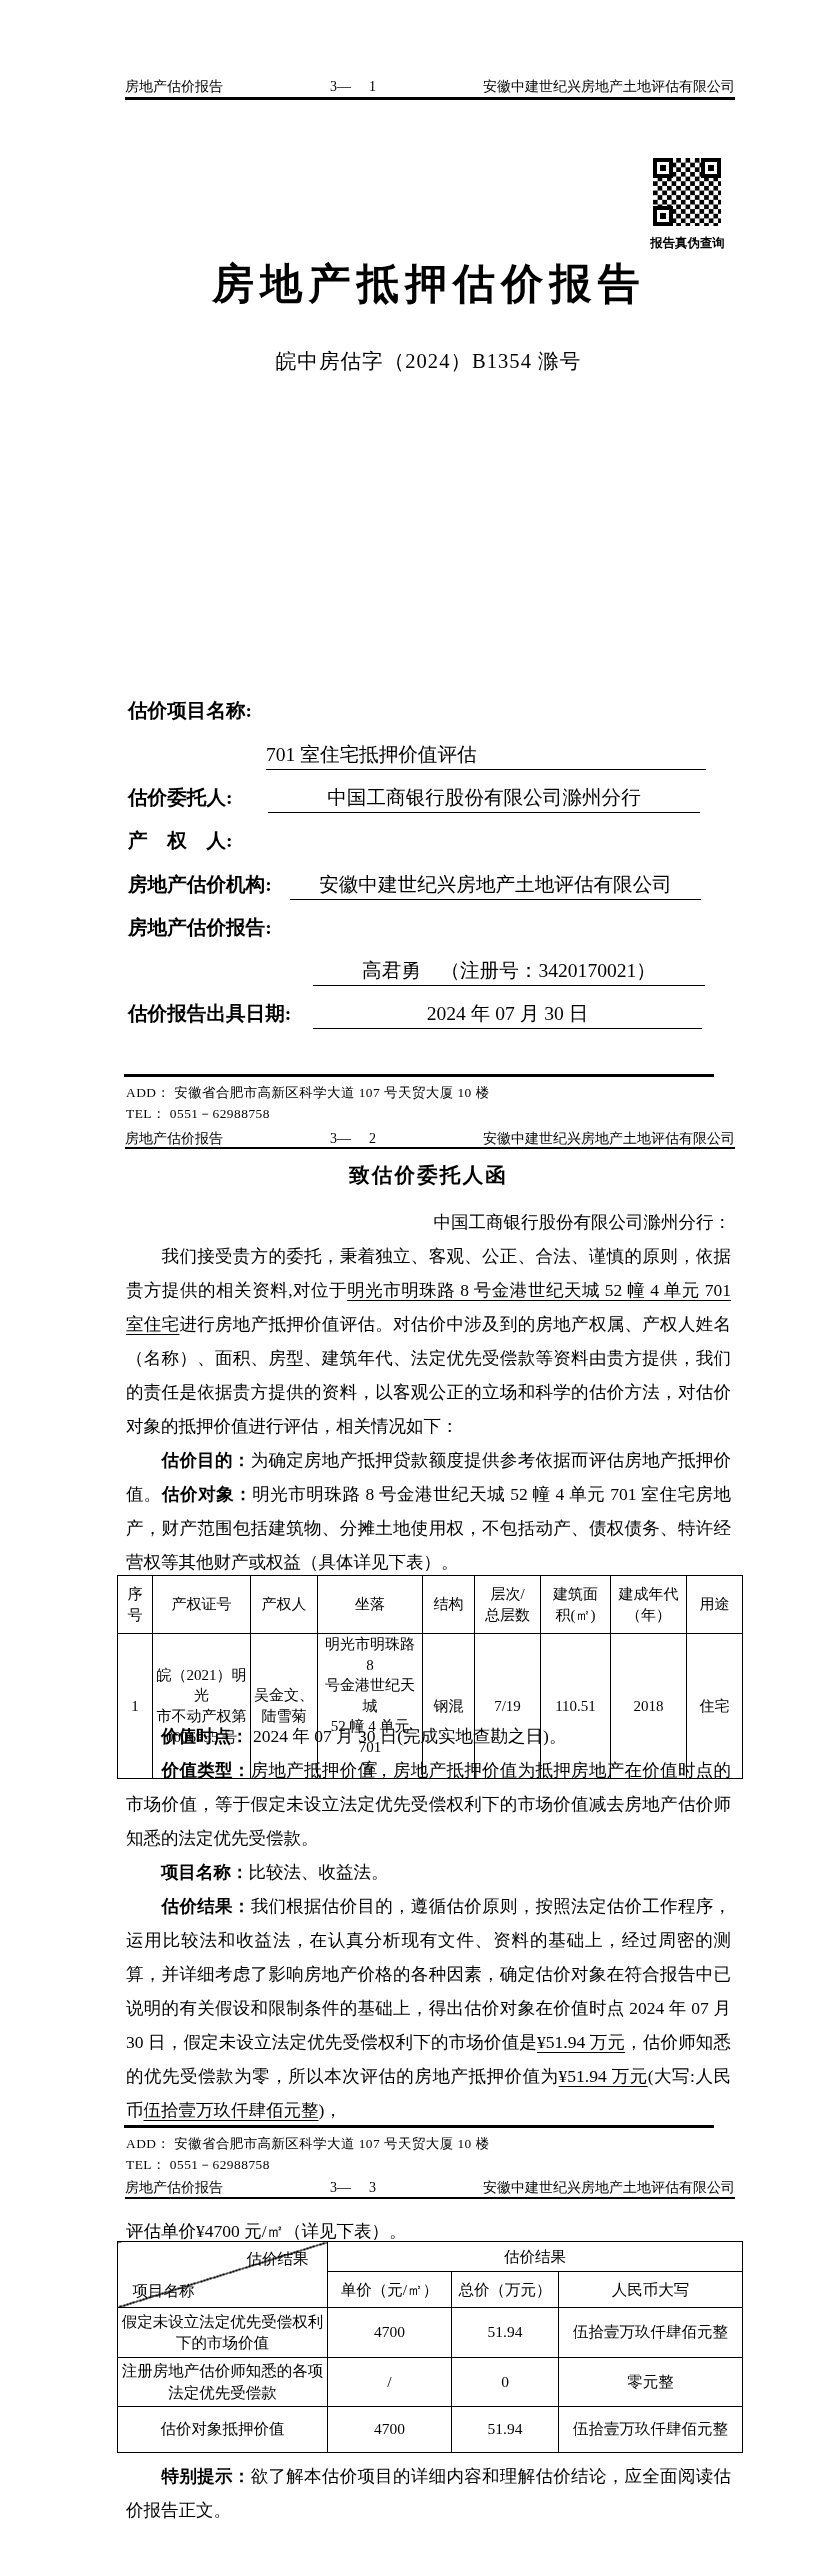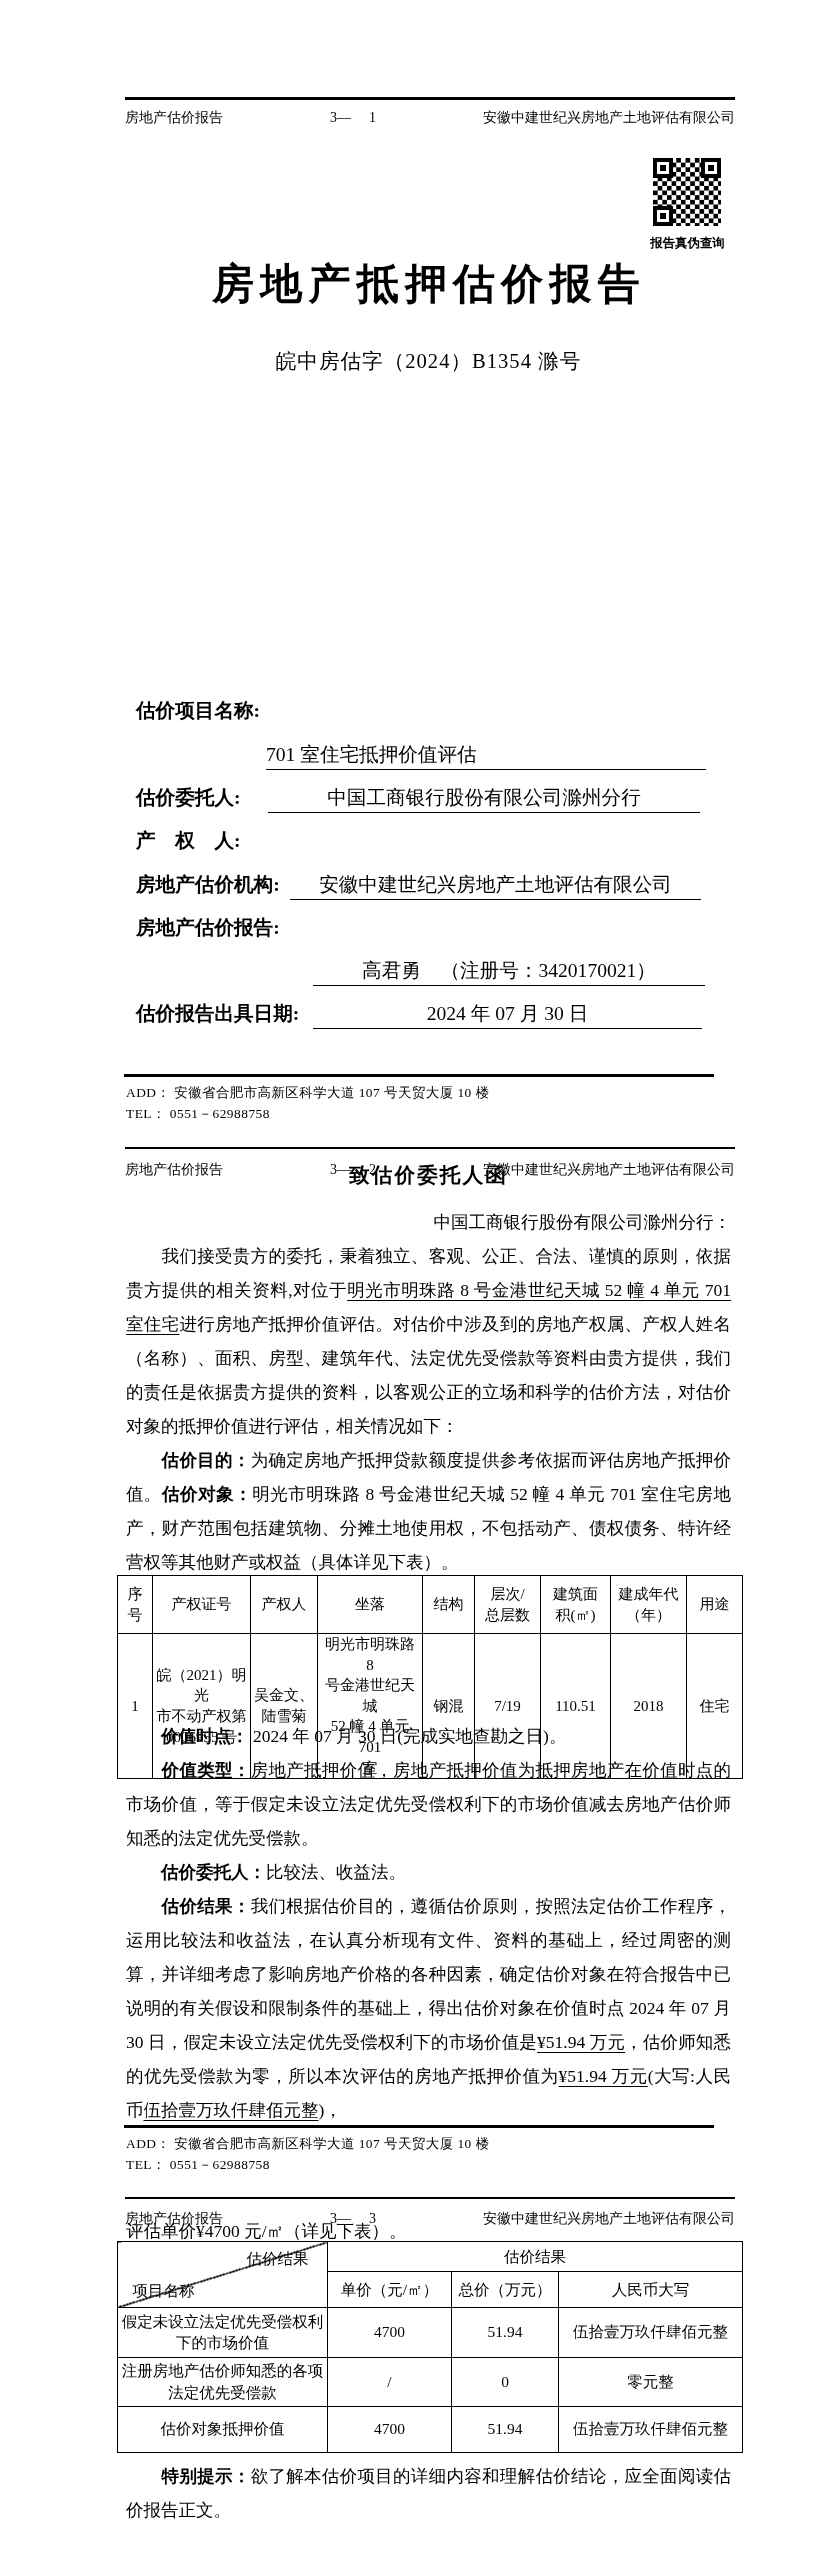--- a/index.html
+++ b/index.html
@@ -2,40 +2,40 @@
 <html style="font-size:8.2px"><head>
 <meta charset="utf-8">
 <style>
   html,body{margin:0;padding:0;background:#ffffff;}
   .canvas{position:relative;width:818px;height:3300px;background:#fff;overflow:hidden;
           font-family:"Liberation Serif","DejaVu Serif",serif;color:#000;}
   
   .pg-header{position:absolute;left:125px;width:610px;display:flex;align-items:baseline;
              font-size:14px;line-height:16.5px;}
   .pg-header .hl{flex:0 0 auto;}
-  .pg-header .hc{flex:1 1 auto;text-align:center;word-spacing:14.4px;margin-top:31px;}
+  .pg-header .hc{flex:1 1 auto;text-align:center;word-spacing:14.4px;}
   .pg-header .hr{flex:0 0 auto;}
   .rule{position:absolute;background:#000;}
   .rule-header{left:125px;width:610px;height:2.6px;}
   .rule-footer{left:124px;width:590px;height:2.6px;}
   .ft-line{position:absolute;left:126px;font-size:13.4px;line-height:17.5px;letter-spacing:0.5px;}
   
   .qr{position:absolute;left:653px;top:158px;width:68px;height:68px;
       background-image:repeating-conic-gradient(#000 0% 25%, #fff 0% 50%);background-size:9.3px 9.3px;
       outline:2.1px solid #fff;}
   .qr-f{position:absolute;width:19.6px;height:19.6px;border:4.1px solid #000;background:#fff;box-sizing:border-box;}
   .qr-f::after{content:"";position:absolute;left:2.6px;top:2.6px;width:6.2px;height:6.2px;background:#000;}
   .qr-tl{left:0;top:0}.qr-tr{right:0;top:0}.qr-bl{left:0;bottom:0}
   .qr-cap{position:absolute;left:643px;top:235px;width:89px;text-align:center;
           font-size:12.4px;font-weight:bold;}
   .title{position:absolute;left:106px;top:256px;width:646px;text-align:center;
          font-size:42px;font-weight:bold;letter-spacing:6.2px;line-height:57px;}
   .subtitle{position:absolute;left:126px;top:348px;width:605px;text-align:center;
             font-size:20.6px;letter-spacing:1px;line-height:27px;}
-  .fld-label{position:absolute;left:136px;font-size:19.6px;font-weight:bold;line-height:29px;white-space:nowrap;}
+  .fld-label{position:absolute;left:128px;font-size:19.6px;font-weight:bold;line-height:29px;white-space:nowrap;}
   .fld-value{position:absolute;font-size:19.6px;line-height:29px;border-bottom:1.5px solid #000;
              text-align:center;white-space:nowrap;}
   .fld-left{text-align:left;}
   
   .para{position:absolute;left:126px;width:605px;font-size:17.5px;line-height:34px;
         text-align:justify;text-justify:inter-ideograph;}
   .line{position:absolute;left:126px;width:605px;font-size:17.5px;line-height:34px;text-align:right;}
   .b{font-weight:bold;}
   .u{text-decoration:underline;text-underline-offset:4.1px;text-decoration-thickness:1px;}
   .sec-title{position:absolute;left:126px;top:1162px;width:605px;text-align:center;
@@ -155,21 +155,21 @@
         <td>7/19</td>
         <td>110.51</td>
         <td>2018</td>
         <td>住宅</td>
       </tr>
     </tbody>
   </table>
 
   <div class="para" style="top:1719px"><span>　　</span><span class="b">价值时点：</span><span> 2024 年 07 月 30 日(完成实地查勘之日)。</span></div>
   <div class="para" style="top:1753px"><span>　　</span><span class="b">价值类型：</span><span>房地产抵押价值，房地产抵押价值为抵押房地产在价值时点的市场价值，等于假定未设立法定优先受偿权利下的市场价值减去房地产估价师知悉的法定优先受偿款。</span></div>
-  <div class="para" style="top:1855px"><span>　　</span><span class="b">估价委托人：</span><span>比较法、收益法。</span></div>
+  <div class="para" style="top:1855px"><span>　　</span><span class="b">项目名称：</span><span>比较法、收益法。</span></div>
   <div class="para" style="top:1889px"><span>　　</span><span class="b">估价结果：</span><span>我们根据估价目的，遵循估价原则，按照法定估价工作程序，运用比较法和收益法，在认真分析现有文件、资料的基础上，经过周密的测算，并详细考虑了影响房地产价格的各种因素，确定估价对象在符合报告中已说明的有关假设和限制条件的基础上，得出估价对象在价值时点 2024 年 07 月 30 日，假定未设立法定优先受偿权利下的市场价值是</span><span class="u">¥51.94 万元</span><span>，估价师知悉的优先受偿款为零，所以本次评估的房地产抵押价值为</span><span class="u">¥51.94 万元</span><span>(大写:人民币</span><span class="u">伍拾壹万玖仟肆佰元整</span><span>)，</span></div>
 
   <div class="rule rule-footer" style="top:2125px"></div>
   <div class="ft-line" style="top:2135px">ADD： 安徽省合肥市高新区科学大道 107 号天贸大厦 10 楼</div>
   <div class="ft-line" style="top:2156px">TEL： 0551－62988758</div>
 
   <div class="pg-header" style="top:2180px">
     <span class="hl">房地产估价报告</span>
     <span class="hc">3— 3</span>
     <span class="hr">安徽中建世纪兴房地产土地评估有限公司</span>

